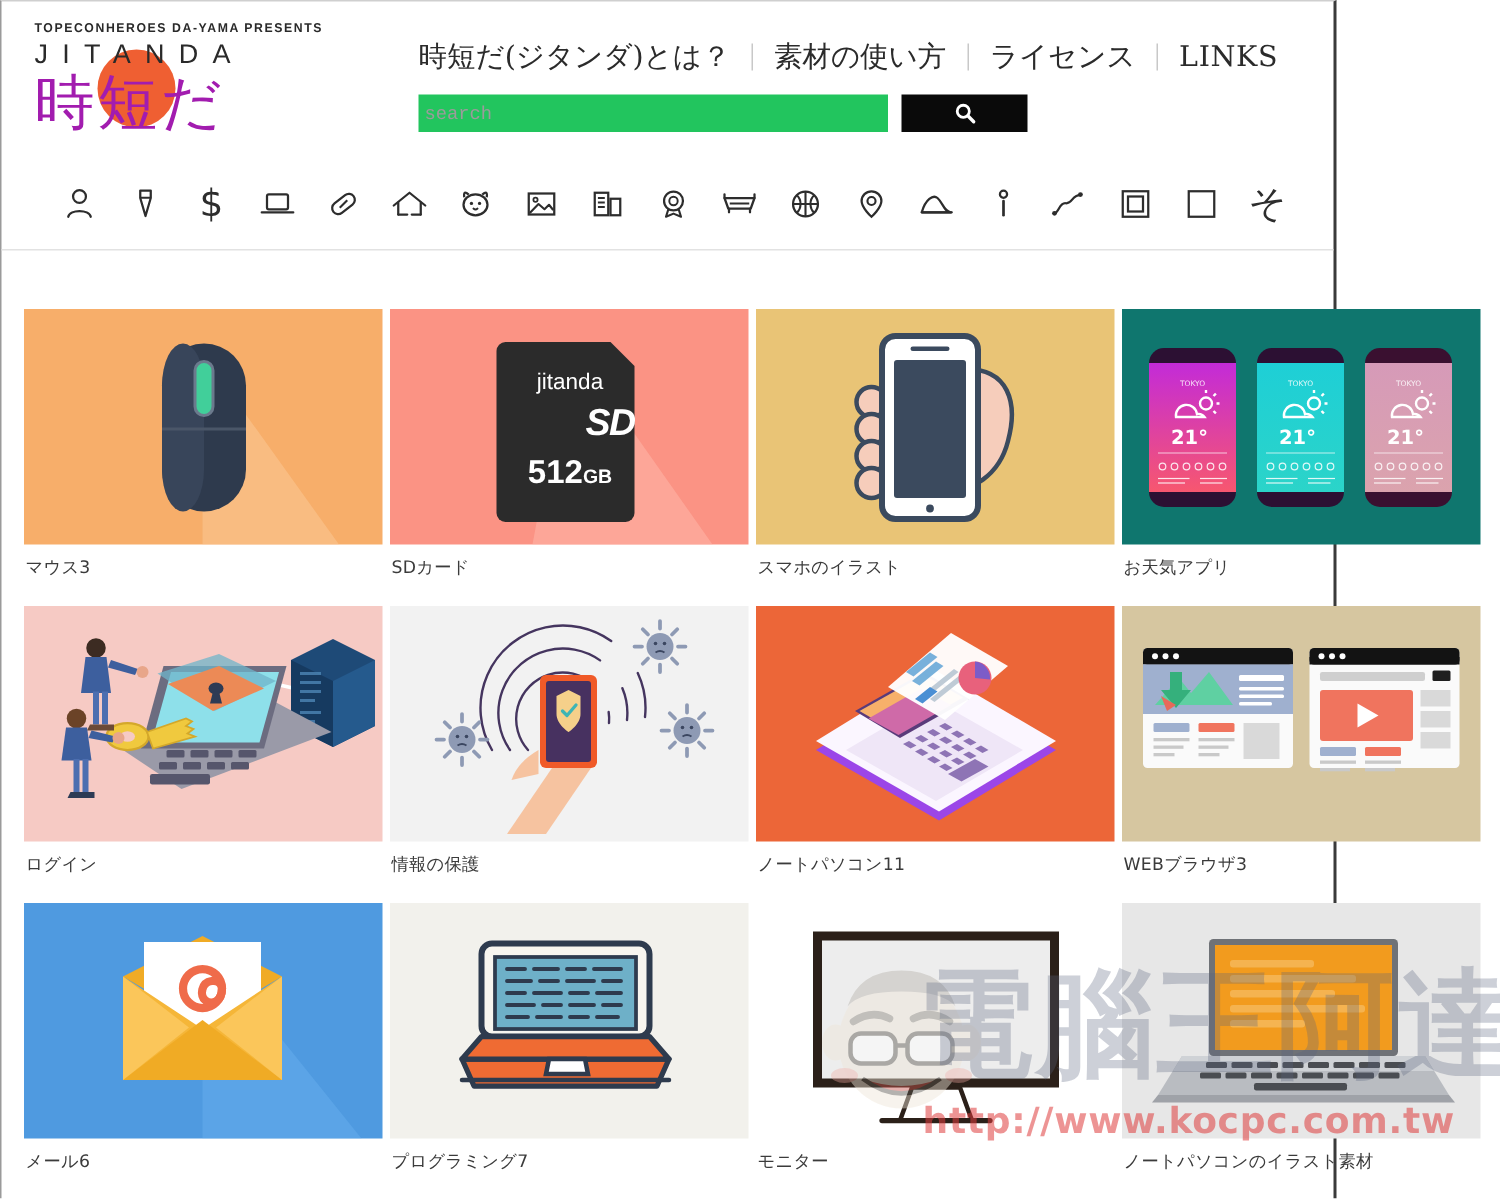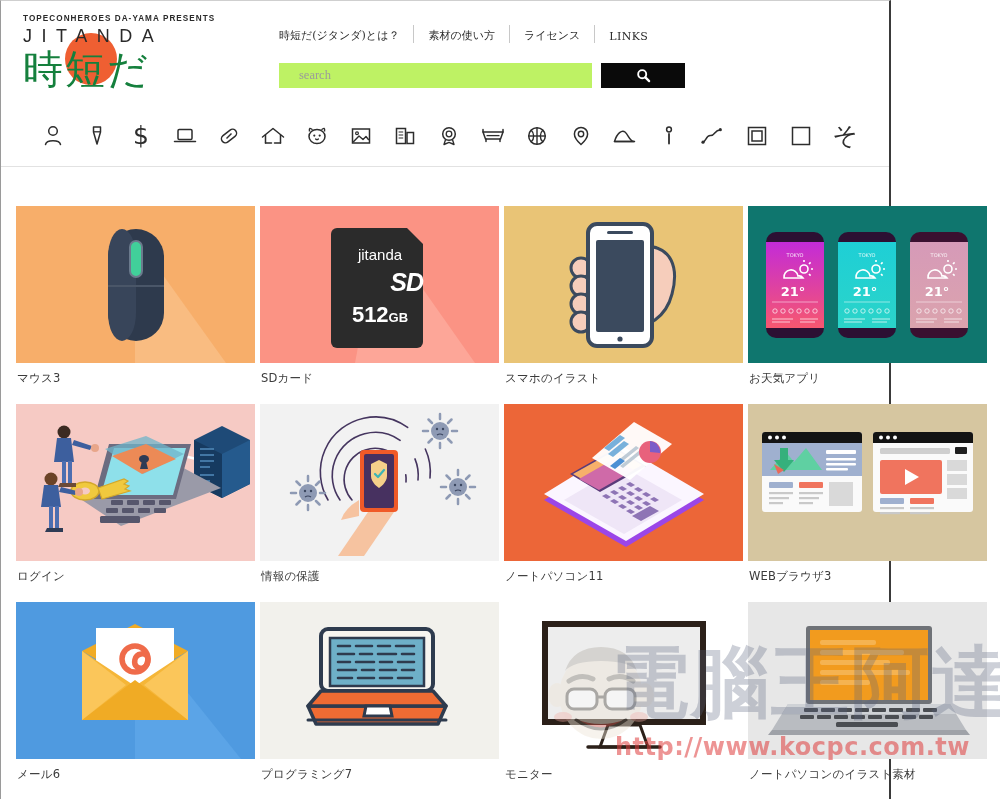--- a/index.html
+++ b/index.html
@@ -48,54 +48,54 @@
     width: 52px; height: 52px;
     border-radius: 50%;
     background: #ef5f32;
     z-index: 0;
   }
   .logo-jp {
     position: relative;
     z-index: 2;
     font-size: 40px;
     letter-spacing: 2px;
-    color: #15803d;
+    color: #a21caf;
     line-height: 1.0;
     margin-top: 2px;
     font-family: "DejaVu Sans", sans-serif;
     font-weight: 300;
     white-space: nowrap;
   }
   .logo-row-mask { position: relative; z-index: 2; }
 
   .nav {
     position: absolute; left: 278px; top: 24px;
-    display: flex; align-items: flex-end;
+    display: flex; align-items: center;
     font-family: "DejaVu Serif", "Liberation Serif", serif;
-    font-size: 11px; color: #2b2b2b;
+    font-size: 19px; color: #2b2b2b;
   }
   .nav a {
     color: #2b2b2b; text-decoration: none;
     padding: 0 14px; white-space: nowrap;
   }
   .nav a:first-child { padding-left: 0; }
   .nav .sep {
     width: 1px; height: 18px; background: #c8c8c8;
   }
   .nav .links { font-family: "DejaVu Serif", serif; letter-spacing: .4px; }
 
   .searchbar {
     position: absolute; left: 278px; top: 62px;
     display: flex; align-items: stretch;
   }
   .search-input {
     width: 313px; height: 25px;
-    background: #bef264; border: none; outline: none;
-    padding: 0 20px; font-size: 12.5px; color: #555;
-    font-family: Liberation Serif, serif;
+    background: #22c55e; border: none; outline: none;
+    padding: 0 4px; font-size: 12.5px; color: #555;
+    font-family: Liberation Mono, monospace;
   }
   .search-input::placeholder { color: #9b9b9b; }
   .search-btn {
     width: 84px; height: 25px;
     background: #0a0a0a; border: none; cursor: pointer;
     display: flex; align-items: center; justify-content: center;
     margin-left: 9px;
   }
   .search-btn svg { display: block; }
 

